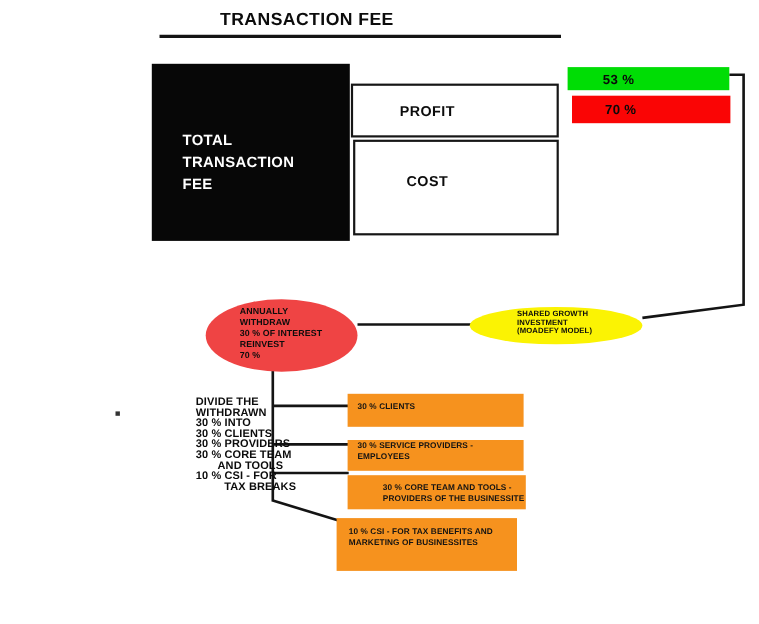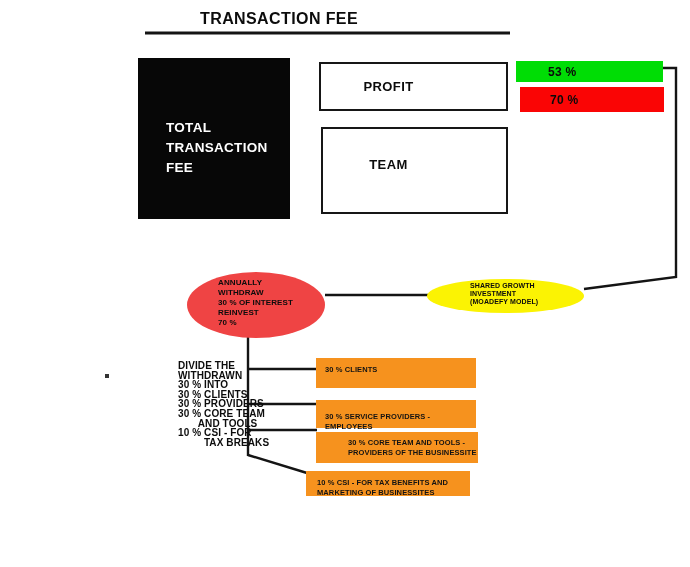--- a/index.html
+++ b/index.html
@@ -8,30 +8,30 @@
     font-family:"Liberation Sans",sans-serif;color:#0c0c0c;
   }
   .abs{position:absolute;}
   .pre{white-space:pre-line;}
   .preraw{white-space:pre;}
 
   #title{left:200px;top:10px;font-size:16px;font-weight:800;letter-spacing:.4px;}
   #svg-lines{left:0;top:0;width:690px;height:567px;pointer-events:none;}
 
   #total-fee-box{
-    left:138px;top:58px;width:152px;height:161px;background:#070707;
+    left:138px;top:58px;width:180px;height:161px;background:#070707;
     box-sizing:border-box;padding:60px 0 0 28px;
     color:#ffffff;font-size:13.5px;font-weight:800;line-height:20px;letter-spacing:.3px;
   }
   .outline-box{
     box-sizing:border-box;border:2.5px solid #161616;background:#ffffff;
     display:flex;align-items:center;justify-content:center;
     font-size:13px;font-weight:800;letter-spacing:.4px;
   }
-  #profit-box{left:319px;top:62px;width:189px;height:49px;padding-right:50px;}
+  #profit-box{left:319px;top:76px;width:189px;height:49px;padding-right:50px;}
   #cost-box{left:321px;top:127px;width:187px;height:87px;padding-right:52px;padding-bottom:12px;}
 
   .pct-bar{
     box-sizing:border-box;display:flex;align-items:center;
     font-size:12px;font-weight:800;color:#0a0a0a;letter-spacing:.3px;
   }
   #green-bar{left:516px;top:61px;width:147px;height:21px;padding-left:32px;}
   #red-bar{left:520px;top:87px;width:144px;height:25px;padding-left:30px;}
 
   #withdraw-ellipse{
@@ -46,23 +46,23 @@
   }
   #breakdown-note{
     left:178px;top:361px;width:74px;
     font-size:10px;font-weight:800;line-height:9.6px;letter-spacing:.1px;
   }
   .alloc-box{
     box-sizing:border-box;color:#131313;
     font-size:7.5px;font-weight:800;line-height:9.5px;letter-spacing:.1px;
   }
   #alloc-0{left:316px;top:358px;width:160px;height:30px;padding:7px 0 0 9px;}
-  #alloc-1{left:316px;top:400px;width:160px;height:28px;padding:12px 0 0 9px;}
+  #alloc-1{left:316px;top:400px;width:160px;height:28px;padding:0 0 0 9px;}
   #alloc-2{left:316px;top:432px;width:162px;height:31px;padding:6px 0 0 9px;}
-  #alloc-3{left:306px;top:471px;width:164px;height:25px;padding:7px 0 0 11px;}
+  #alloc-3{left:306px;top:471px;width:164px;height:48px;padding:7px 0 0 11px;}
 
   #stray-mark{left:105px;top:374px;width:4px;height:4px;background:#333;}
 </style>
 </head>
 <body>
 
 <div id="canvas">
 
   <div id="title" class="abs">TRANSACTION FEE</div>
 
@@ -76,21 +76,21 @@
     <line x1="248" y1="430" x2="317" y2="430" stroke="#141414" stroke-width="2.4"></line>
     <line x1="248" y1="455" x2="307" y2="473" stroke="#141414" stroke-width="2.4"></line>
   </svg>
 
   <div id="total-fee-box" class="abs pre" style="background-color: rgb(7, 7, 7);">TOTAL
 TRANSACTION
 FEE</div>
 
   <div id="profit-box" class="abs outline-box">PROFIT</div>
 
-  <div id="cost-box" class="abs outline-box">TEAM</div>
+  <div id="cost-box" class="abs outline-box">COST</div>
 
   <div id="green-bar" class="abs pct-bar" style="background-color: rgb(0, 221, 5);">53 %</div>
 
   <div id="red-bar" class="abs pct-bar" style="background-color: rgb(250, 5, 5);">70 %</div>
 
   <div id="withdraw-ellipse" class="abs pre" style="background-color: #ef4444;">ANNUALLY
 WITHDRAW
 30 % OF INTEREST
 REINVEST
 70 %</div>

